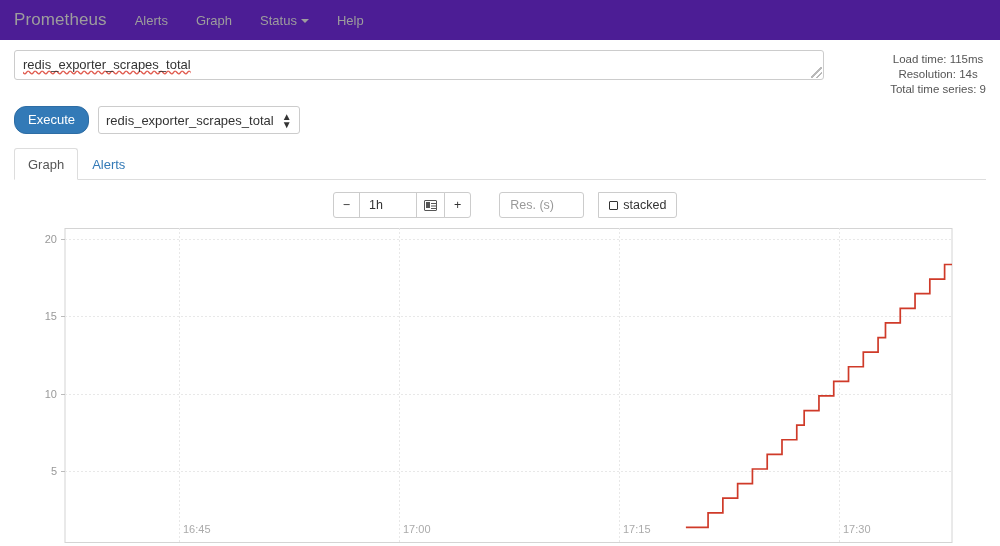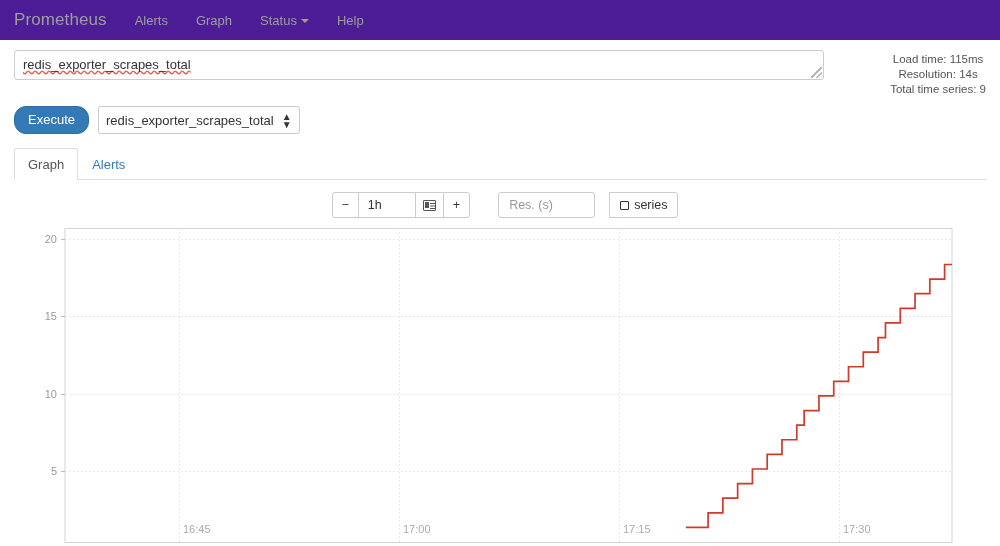--- a/index.html
+++ b/index.html
@@ -197,21 +197,21 @@
     cursor: text;
   }
   .ctl-icon-box { padding: 0 7px; }
   .ctl-time {
     width: 168px;
     justify-content: flex-start;
     padding-left: 10px;
     cursor: text;
   }
   .ctl-res {
-    width: 97px;
+    width: 85px;
     justify-content: flex-start;
     padding-left: 10px;
     color: #999999;
     cursor: text;
     margin-left: 0;
     border-radius: 3px;
   }
   .group-gap { width: 14px; }
   .ctl-stacked {
     padding: 0 10px;
@@ -323,21 +323,21 @@
       <div class="group-gap"></div>
 
       <div class="ctl ctl-res" title="Res. (s)">
         <span>Res. (s)</span>
       </div>
 
       <div class="group-gap"></div>
 
       <div class="ctl ctl-stacked">
         <span class="chk-square"></span>
-        <span>series</span>
+        <span>stacked</span>
       </div>
     </div>
 
     <div class="chart-wrap">
       <svg class="chart-svg" width="972" height="330" viewBox="0 0 972 330">
 
         <rect x="51" y="0.5" width="887" height="314" fill="#ffffff" stroke="#d4d4d4" stroke-width="1"></rect>
 
         <g stroke="#e8e8e8" stroke-width="1" stroke-dasharray="2,2">
           <line x1="51" y1="11.5" x2="938" y2="11.5"></line>

